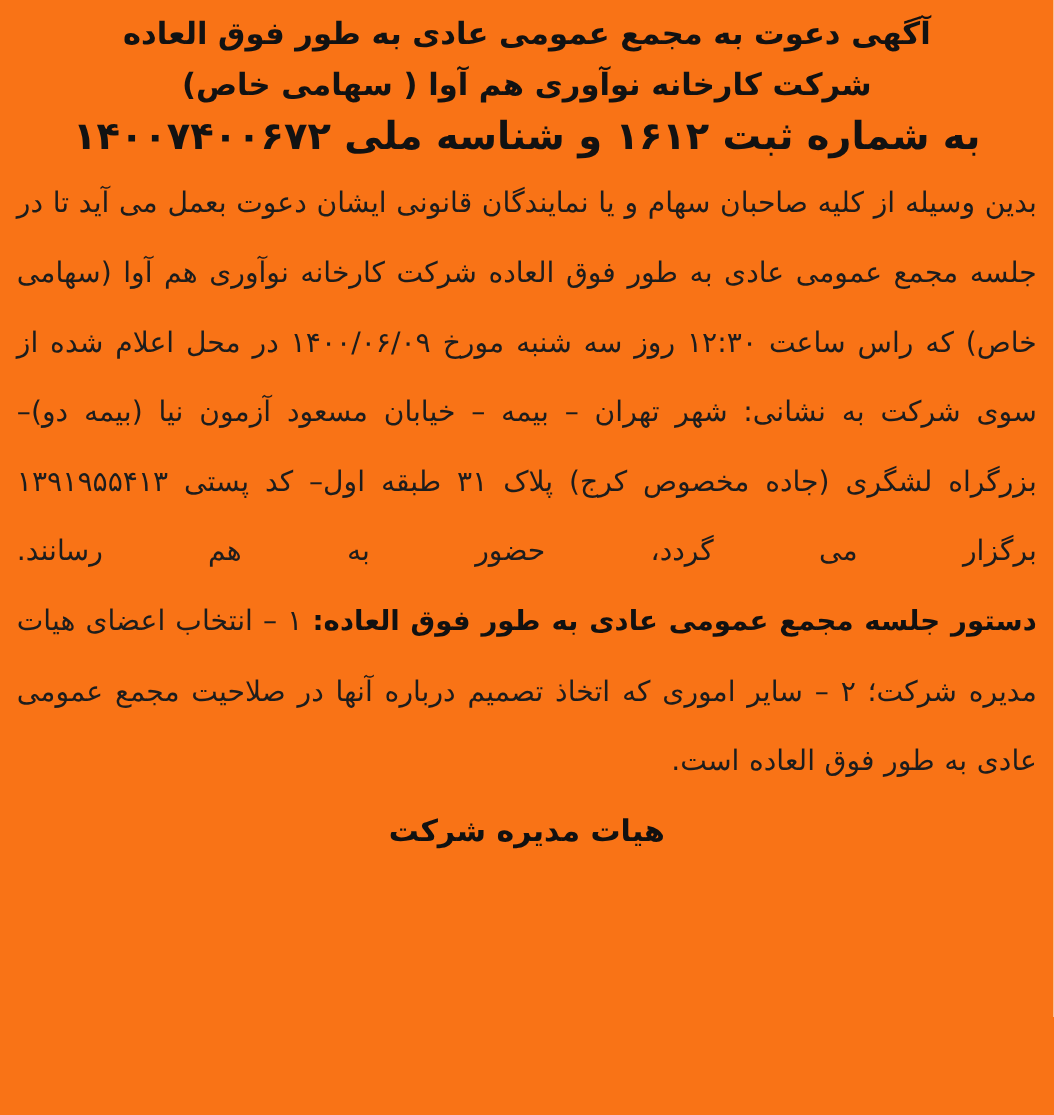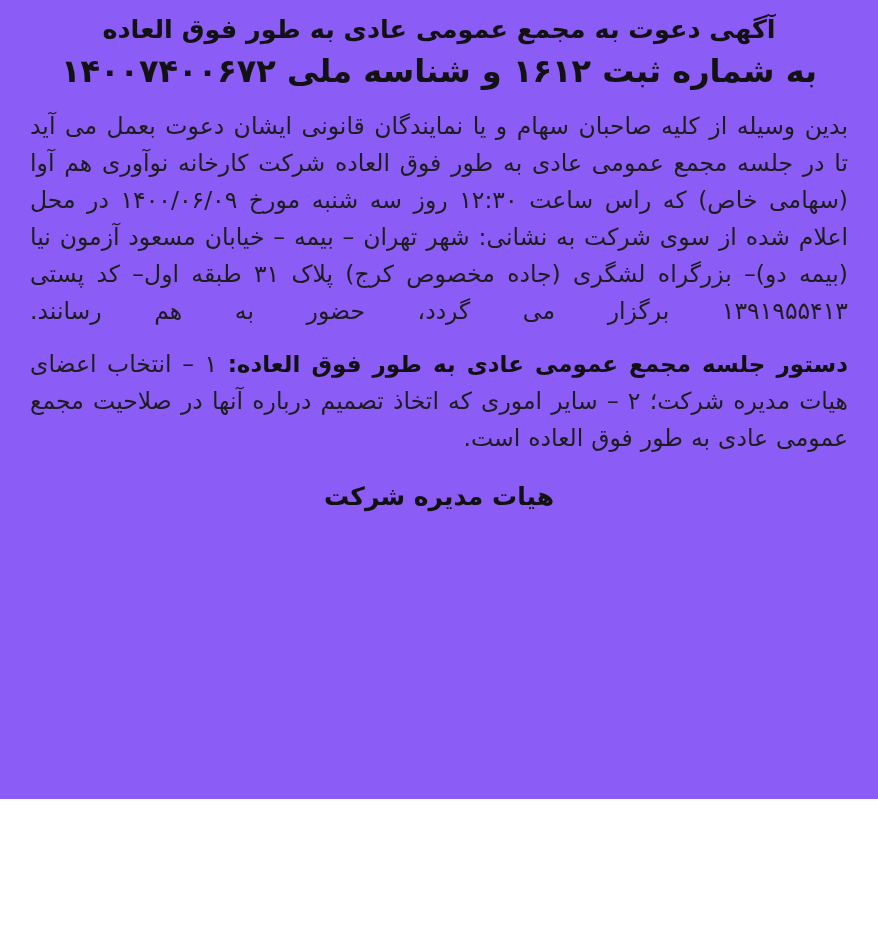--- a/index.html
+++ b/index.html
@@ -10,24 +10,24 @@
   }
   body {
     width: 878px;
     height: 929px;
     font-family: "DejaVu Sans", "Liberation Sans", sans-serif;
     color: #1a1a1a;
     overflow: hidden;
   }
   .page {
     width: 878px;
-    height: 799px;
+    height: 929px;
     box-sizing: border-box;
     padding: 8px 14px 0 14px;
-    background: #8b5cf6;
+    background: #f97316;
     position: relative;
     direction: rtl;
   }
 
   
   .title-block {
     text-align: center;
     margin: 0 0 6px 0;
   }
   .title-line {
@@ -39,25 +39,25 @@
     white-space: nowrap;
     text-align: center;
   }
   .title-line.l1 { font-size: 25.5px; }
   .title-line.l2 { font-size: 25.5px; }
   .title-line.l3 { font-size: 32px; }
 
   
   .para {
     font-size: 23.5px;
-    line-height: 37px;
+    line-height: 58px;
     color: #1d1d1d;
     text-align: justify;
     text-align-last: justify;
-    margin: 16px;
+    margin: 0;
     padding: 0;
     word-spacing: 0.5px;
   }
   .para.last-natural {
     text-align: justify;
     text-align-last: right;
   }
   .para + .para {
     margin-top: 0;
   }
@@ -78,20 +78,21 @@
     margin-top: 6px;
   }
 </style>
 </head>
 <body>
 
 <div class="page">
 
   <div class="title-block">
     <div class="title-line l1">آگهی دعوت به مجمع عمومی عادی به طور فوق العاده</div>
+    <div class="title-line l2">شرکت کارخانه نوآوری هم آوا ( سهامی خاص)</div>
     <div class="title-line l3">به شماره ثبت ۱۶۱۲ و شناسه ملی ۱۴۰۰۷۴۰۰۶۷۲</div>
   </div>
 
   <p class="para">بدین وسیله از کلیه صاحبان سهام و یا نمایندگان قانونی ایشان دعوت بعمل می آید تا در جلسه مجمع عمومی عادی به طور فوق العاده شرکت کارخانه نوآوری هم آوا (سهامی خاص) که راس ساعت ۱۲:۳۰ روز سه شنبه مورخ ۱۴۰۰/۰۶/۰۹ در محل اعلام شده از سوی شرکت به نشانی: شهر تهران – بیمه – خیابان مسعود آزمون نیا (بیمه دو)– بزرگراه لشگری (جاده مخصوص کرج) پلاک ۳۱ طبقه اول– کد پستی ۱۳۹۱۹۵۵۴۱۳ برگزار می گردد، حضور به هم رسانند.</p>
 
 
   <p class="para last-natural"><span class="agenda-lead">دستور جلسه مجمع عمومی عادی به طور فوق العاده:</span><span> ۱ – انتخاب اعضای هیات مدیره شرکت؛ ۲ – سایر اموری که اتخاذ تصمیم درباره آنها در صلاحیت مجمع عمومی عادی به طور فوق العاده است.</span></p>
 
   <div class="signature">هیات مدیره شرکت</div>
 

